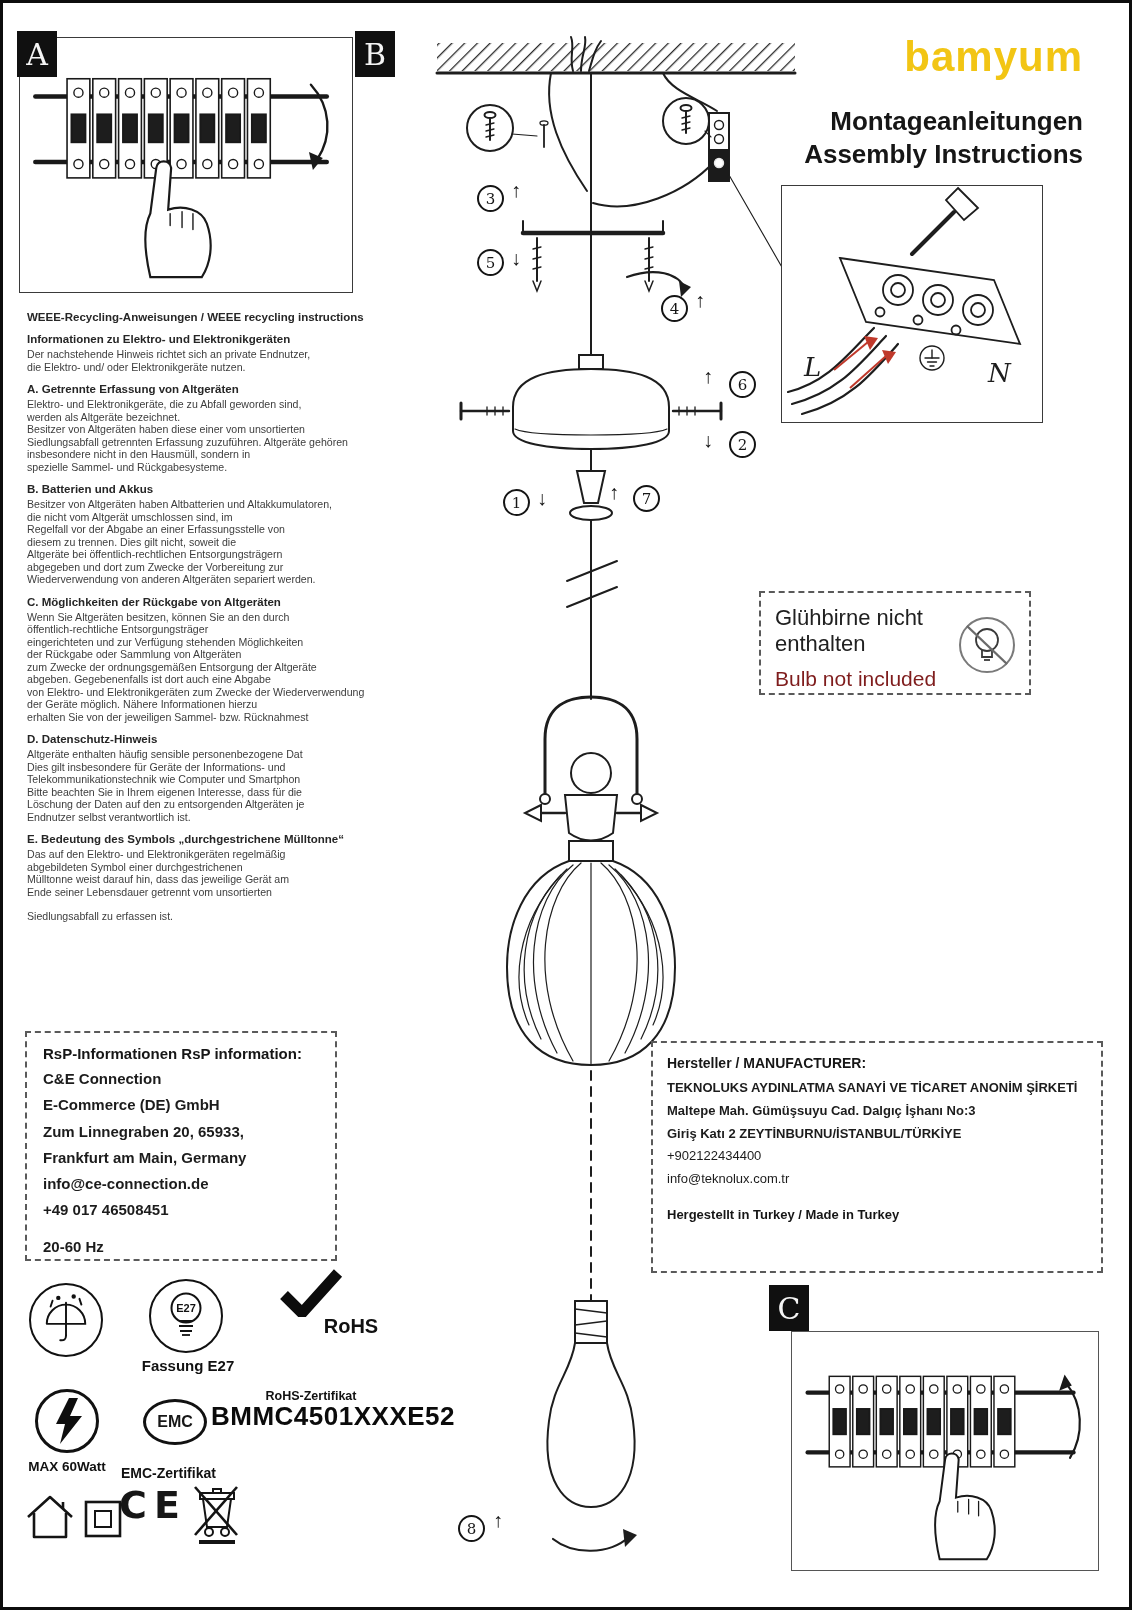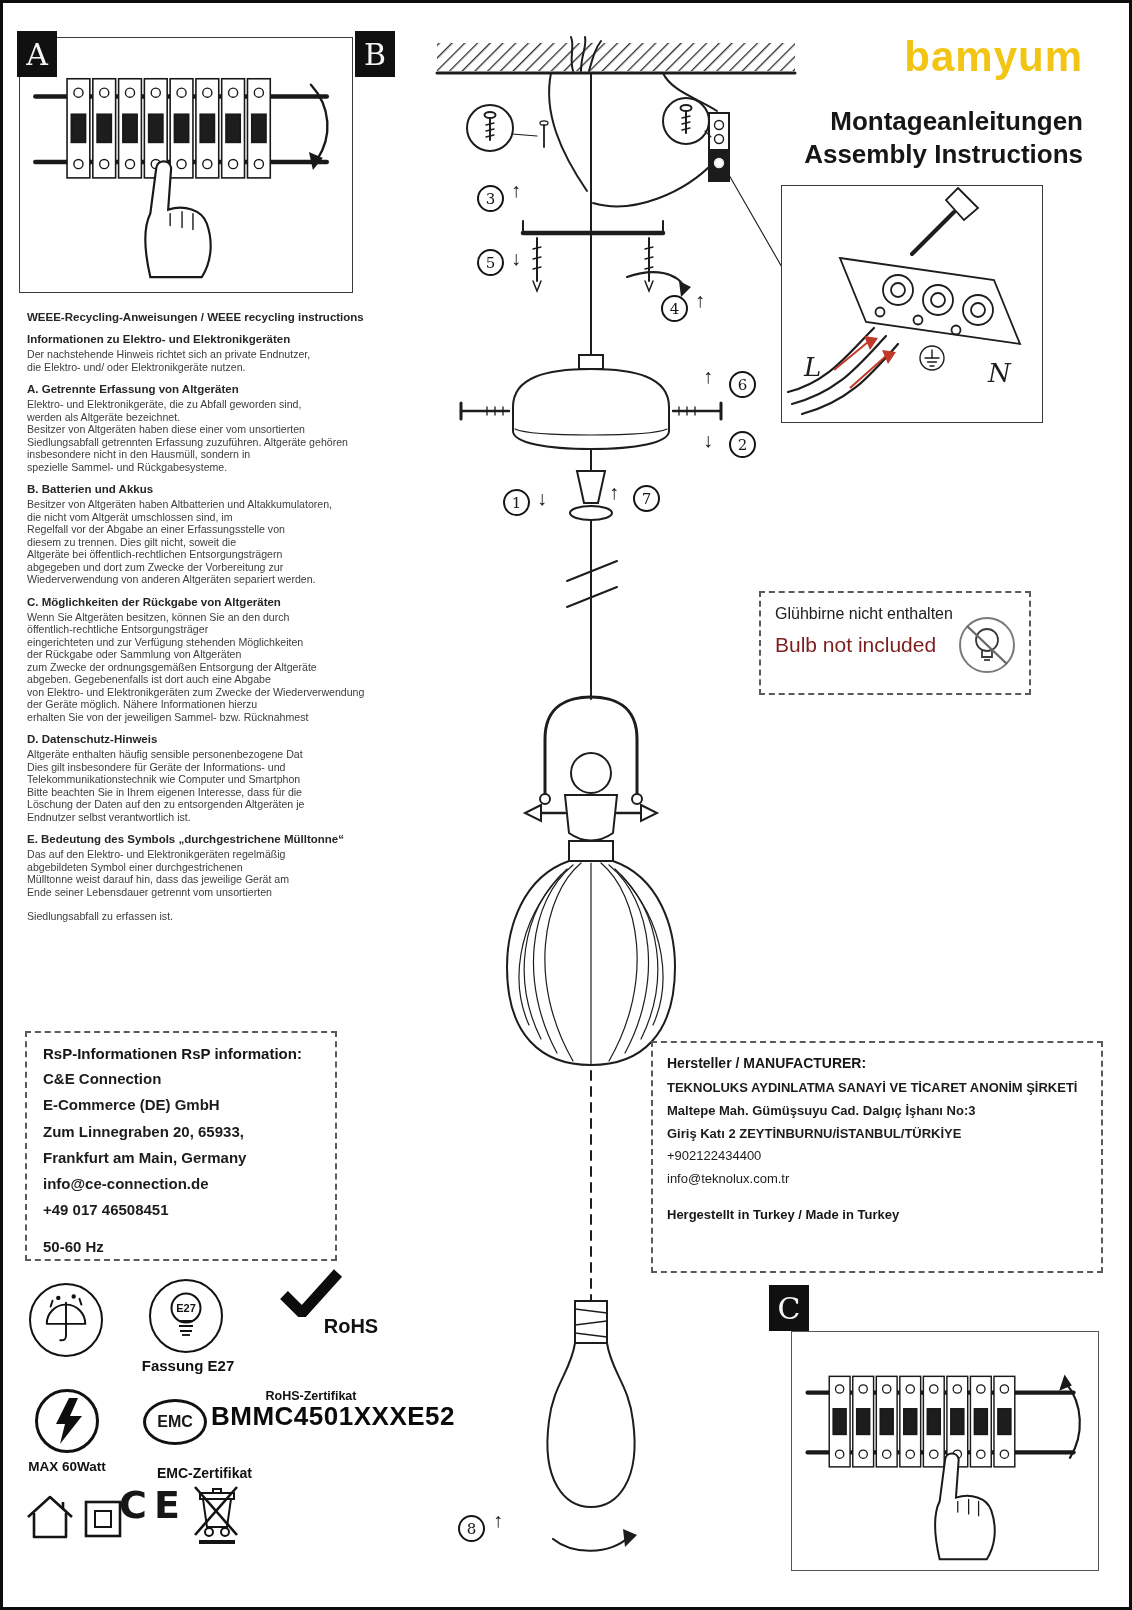--- a/index.html
+++ b/index.html
@@ -20,21 +20,21 @@
     color:#f2c514; letter-spacing:1px; z-index:4; }
   .titles { position:absolute; top:102px; right:46px; text-align:right; font-size:26px;
     font-weight:600; line-height:1.25; color:#161616; z-index:4; }
   .weee { position:absolute; left:24px; top:292px; width:420px; color:#3d3d3d; z-index:3; }
   .weee .h { font-size:11.5px; font-weight:bold; color:#262626; margin:10px 0 3px; }
   .weee .h0 { margin-top:16px; }
   .weee .body { font-size:10.6px; line-height:1.18; white-space:pre-line; }
   .weee .foot { margin-top:12px; font-size:10.6px; }
   .dashedbox { position:absolute; border:2px dashed #5a5a5a; background:#fff; z-index:4; }
   .bulbbox { left:756px; top:588px; width:272px; height:104px; padding:12px 14px; }
-  .bulbbox .l1 { font-size:16px; color:#202020; }
+  .bulbbox .l1 { font-size:22px; color:#202020; }
   .bulbbox .l2 { font-size:21px; margin-top:10px; color:#7f1d1d; }
   .rspbox { left:22px; top:1028px; width:312px; height:230px; padding:12px 16px; }
   .rspbox .h { font-size:15px; font-weight:bold; margin-bottom:4px; }
   .rspbox .ln { font-size:15px; line-height:1.75; font-weight:600; color:#1c1c1c; }
   .rspbox .gap { margin-top:10px; }
   .manbox { left:648px; top:1038px; width:452px; height:232px; padding:12px 14px; }
   .manbox .h { font-size:14px; font-weight:bold; margin-bottom:6px; }
   .manbox .ln { font-size:13px; line-height:1.75; font-weight:bold; color:#1c1c1c; }
   .manbox .ln.norm { font-weight:normal; }
   .manbox .made { font-size:13px; font-weight:bold; margin-top:16px; }
@@ -324,21 +324,21 @@
   </div>
 
   <div class="dashedbox rspbox">
     <div class="h">RsP-Informationen RsP information:</div>
     <div class="ln">C&amp;E Connection</div>
     <div class="ln">E-Commerce (DE) GmbH</div>
     <div class="ln">Zum Linnegraben 20, 65933,</div>
     <div class="ln">Frankfurt am Main, Germany</div>
     <div class="ln">info@ce-connection.de</div>
     <div class="ln">+49 017 46508451</div>
-    <div class="ln gap">50-60 Hz</div>
+    <div class="ln gap">20-60 Hz</div>
   </div>
 
   <div class="dashedbox manbox">
     <div class="h">Hersteller / MANUFACTURER:</div>
     <div class="ln">TEKNOLUKS AYDINLATMA SANAYİ VE TİCARET ANONİM ŞİRKETİ</div>
     <div class="ln">Maltepe Mah. Gümüşsuyu Cad. Dalgıç İşhanı No:3</div>
     <div class="ln">Giriş Katı 2 ZEYTİNBURNU/İSTANBUL/TÜRKİYE</div>
     <div class="ln norm">+902122434400</div>
     <div class="ln norm">info@teknolux.com.tr</div>
     <div class="made">Hergestellt in Turkey / Made in Turkey</div>
@@ -379,21 +379,21 @@
 
   <div class="icon-circle" style="left:32px; top:1386px; width:64px; height:64px; border-width:3px;">
     <svg width="50" height="54" viewBox="0 0 50 54">
       <polygon points="27,4 14,30 23,30 18,50 40,22 28,22 36,4" fill="#0e0e0e"></polygon>
     </svg>
   </div>
   <div class="cap" style="left:12px; top:1456px; width:104px; font-size:13.5px;">MAX 60Watt</div>
 
   <div class="emc-oval">EMC</div>
   <div class="model">BMMC4501XXXE52</div>
-  <div class="cap" style="left:118px; top:1462px; width:120px; font-size:14px; text-align:left;margin-left:36px;">EMC-Zertifikat</div>
+  <div class="cap" style="left:118px; top:1462px; width:120px; font-size:14px; text-align:left;">EMC-Zertifikat</div>
 
   <svg class="abs" style="left:20px; top:1488px;" width="54" height="52" viewBox="0 0 54 52">
     <g stroke="#141414" fill="none" stroke-width="2.6" stroke-linejoin="round">
       <path d="M5,26 L27,6 L49,26"></path>
       <path d="M11,22 L11,46 L43,46 L43,22"></path>
       <line x1="40" y1="11" x2="40" y2="18"></line>
     </g>
   </svg>
   <svg class="abs" style="left:80px; top:1496px;" width="40" height="40" viewBox="0 0 40 40">
     <rect x="3" y="3" width="34" height="34" fill="none" stroke="#141414" stroke-width="2.6"></rect>

